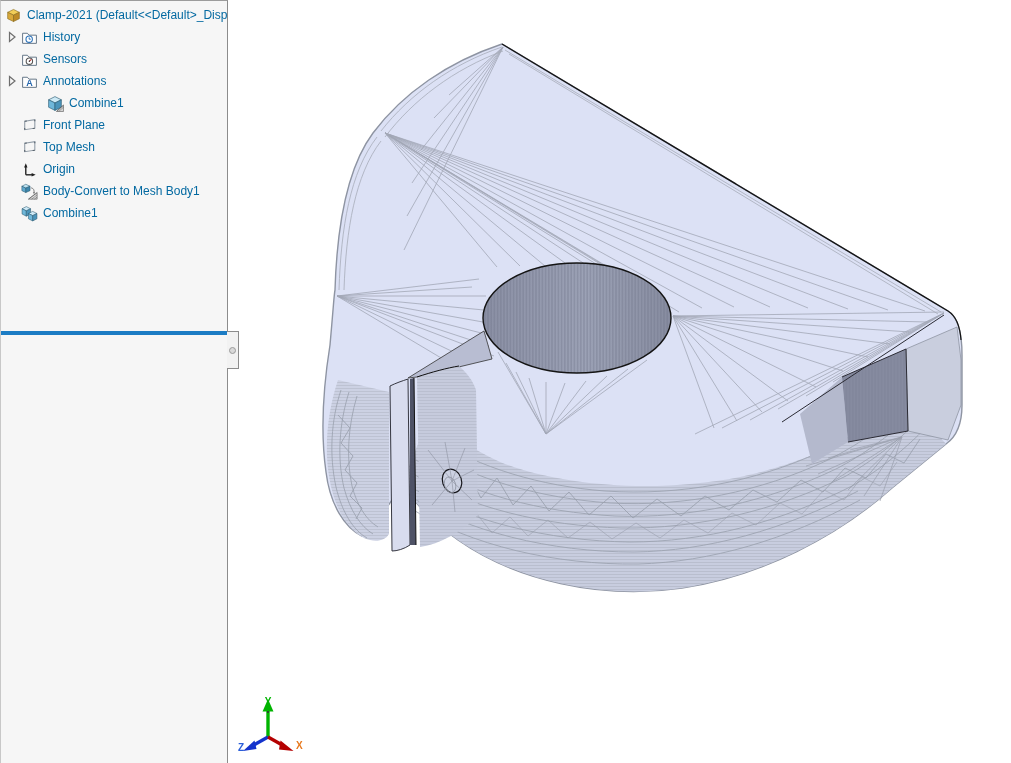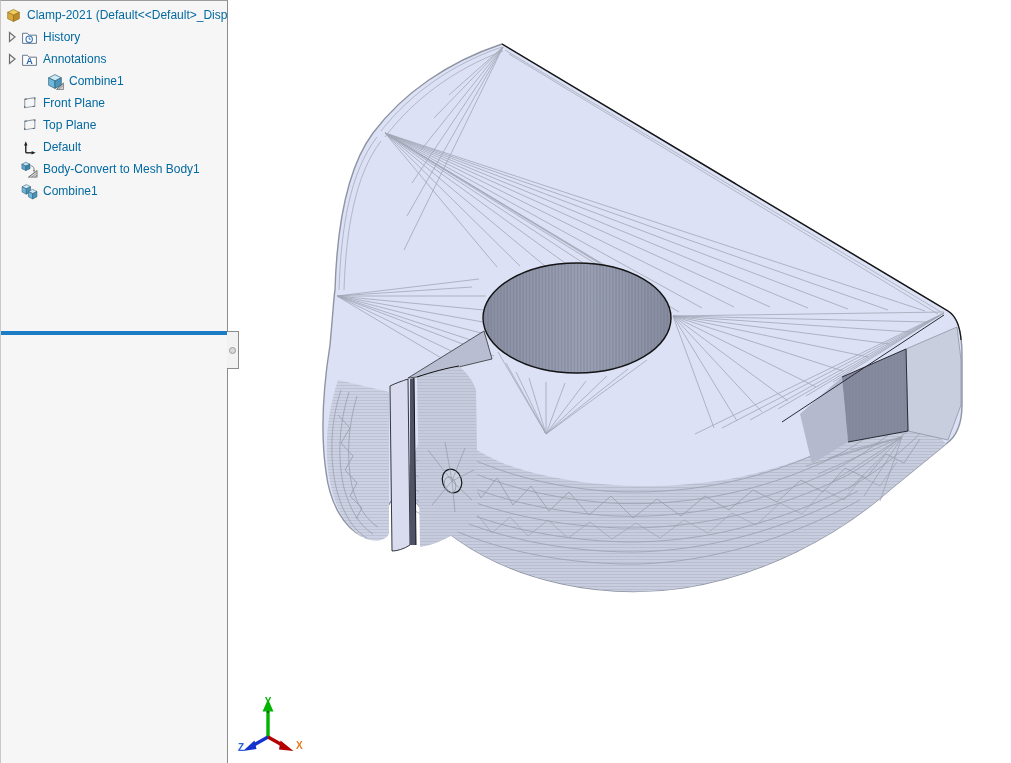--- a/index.html
+++ b/index.html
@@ -56,20 +56,32 @@
         <span class="ticon">
           <svg viewBox="0 0 16 16" width="17" height="17">
             <path d="M1.5,4 L6,4 L7.5,5.8 L14.5,5.8 L14.5,13.5 L1.5,13.5 Z" fill="#fefefe" stroke="#5f7183" stroke-width="0.9"></path>
             <circle cx="7.7" cy="9.6" r="3" fill="#fff" stroke="#2970b8" stroke-width="1"></circle>
             <path d="M7.7,7.9 L7.7,9.6 L9.2,9.6" fill="none" stroke="#2970b8" stroke-width="0.9"></path>
           </svg>
         </span>
         <span class="lbl">History</span>
       </div>
 
+      <div class="row">
+        <span class="arrow"></span>
+        <span class="ticon">
+          <svg viewBox="0 0 16 16" width="17" height="17">
+            <path d="M1.5,4 L6,4 L7.5,5.8 L14.5,5.8 L14.5,13.5 L1.5,13.5 Z" fill="#fefefe" stroke="#5f7183" stroke-width="0.9"></path>
+            <circle cx="7.9" cy="9.6" r="3" fill="#fff" stroke="#555" stroke-width="1"></circle>
+            <line x1="7.9" y1="9.6" x2="9.8" y2="7.9" stroke="#c03030" stroke-width="1"></line>
+            <circle cx="7.9" cy="9.6" r="0.7" fill="#333"></circle>
+          </svg>
+        </span>
+        <span class="lbl">Sensors</span>
+      </div>
 
       <div class="row">
         <span class="arrow">
           <svg viewBox="0 0 16 16" width="16" height="16">
               <polygon points="5.5,3.5 11,8 5.5,12.5" fill="none" stroke="#6e6e6e" stroke-width="1.2"></polygon>
             </svg>
         </span>
         <span class="ticon">
           <svg viewBox="0 0 16 16" width="17" height="17">
             <path d="M1.5,4 L6,4 L7.5,5.8 L14.5,5.8 L14.5,13.5 L1.5,13.5 Z" fill="#fefefe" stroke="#5f7183" stroke-width="0.9"></path>
@@ -107,35 +119,35 @@
       </div>
 
       <div class="row">
         <span class="arrow"></span>
         <span class="ticon">
           <svg viewBox="0 0 16 16" width="17" height="17">
             <polygon points="3.5,4 13,2.5 13,10.5 3.5,12" fill="none" stroke="#8f9aa5" stroke-width="1"></polygon>
             <path d="M3.5,4 l2,-0.3 M13,2.5 l0,1.6 M13,10.5 l-2,0.3 M3.5,12 l0,-1.6" stroke="#55606a" stroke-width="1" fill="none"></path>
           </svg>
         </span>
-        <span class="lbl">Top Plane</span>
+        <span class="lbl">Top Mesh</span>
       </div>
 
 
       <div class="row">
         <span class="arrow"></span>
         <span class="ticon">
           <svg viewBox="0 0 16 16" width="17" height="17">
             <line x1="4.5" y1="13" x2="4.5" y2="4.5" stroke="#222" stroke-width="1.3"></line>
             <polygon points="4.5,2.2 2.9,6 6.1,6" fill="#222"></polygon>
             <line x1="4.5" y1="13" x2="11.5" y2="13" stroke="#222" stroke-width="1.3"></line>
             <polygon points="13.8,13 10,11.4 10,14.6" fill="#222"></polygon>
           </svg>
         </span>
-        <span class="lbl">Default</span>
+        <span class="lbl">Origin</span>
       </div>
 
 
 
       <div class="row">
         <span class="arrow"></span>
         <span class="ticon">
           <svg viewBox="0 0 16 16" width="17" height="17">
             <polygon points="4.5,1.2 8.5,3 4.5,4.8 0.8,3" fill="#bfe3f2" stroke="#27576e" stroke-width="0.5"></polygon>
             <polygon points="0.8,3 4.5,4.8 4.5,9 0.8,7.2" fill="#5fa8cd" stroke="#27576e" stroke-width="0.5"></polygon>

